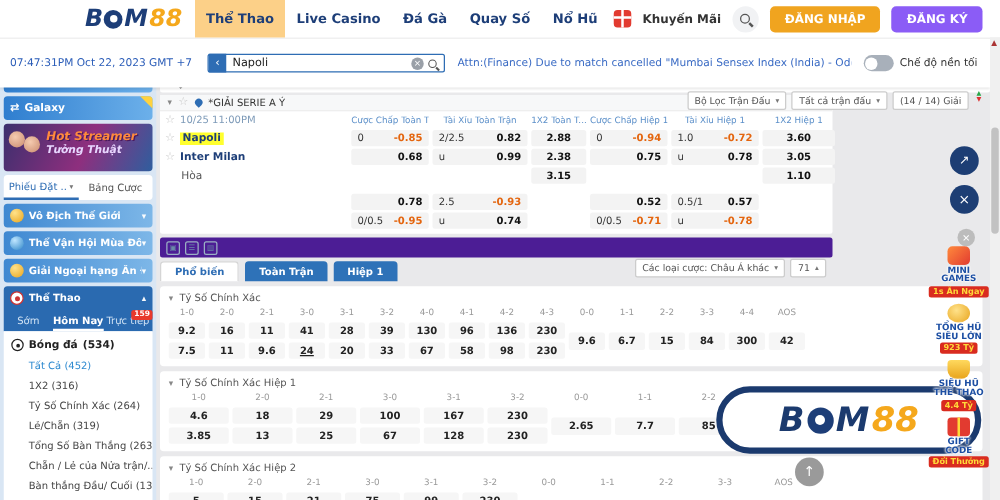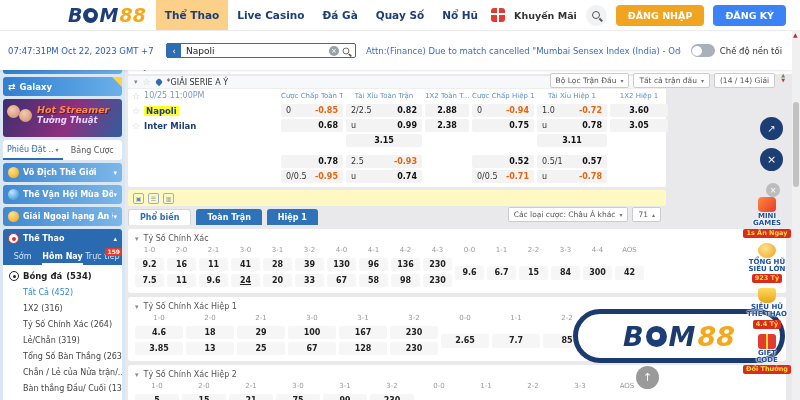--- a/index.html
+++ b/index.html
@@ -20,21 +20,21 @@
   .hright { margin-left:auto; margin-right:14px; display:flex; align-items:center; gap:9px; }
   .gift { width:14px; height:14px; background:#e23b30; border-radius:3px; position:relative; }
   .gift::before { content:""; position:absolute; left:6px; top:0; width:2px; height:14px; background:#fff; }
   .gift::after { content:""; position:absolute; left:0; top:5px; width:14px; height:2px; background:#fff; }
   .promo-label { font-size:9.5px; font-weight:bold; color:#333; }
   .search-circle { width:21px; height:21px; border-radius:50%; background:#f1f2f4; display:flex; align-items:center; justify-content:center; }
   .mag { width:8px; height:8px; border:1.5px solid #555; border-radius:50%; position:relative; }
   .mag::after { content:""; position:absolute; left:6px; top:7px; width:4px; height:1.5px; background:#555; transform:rotate(45deg); }
   .btn { border:none; border-radius:4px; padding:5px 12px; font-size:9.5px; font-weight:bold; color:#fff; font-family:inherit; }
   .btn.login { background:#f0a41f; }
-  .btn.register { background:#3b82f6; }
+  .btn.register { background:#8b5cf6; }
 
   
   .infobar { position:absolute; left:0; top:30px; width:792px; height:40px; background:#fff; border-top:1px solid #ececec; box-shadow:0 1px 2px rgba(0,0,0,.10); display:flex; align-items:center; z-index:4; }
   .time { color:#2a5cb8; font-size:8.5px; margin-left:8px; width:158px; white-space:nowrap; }
   .sbox { display:flex; align-items:center; height:15px; border:1px solid #2e6db4; border-radius:2px; width:190px; background:#fff; }
   .sbox .chev { width:14px; height:15px; background:#2e6db4; color:#fff; font-size:9px; display:flex; align-items:center; justify-content:center; }
   .sbox .sval { flex:1; font-size:9px; color:#222; padding-left:5px; }
   .clear { width:10px; height:10px; border-radius:50%; background:#9aa0a8; color:#fff; font-size:7px; line-height:10px; text-align:center; margin-right:3px; }
   .sbox .mag { margin-right:5px; transform:scale(.85); }
   .ticker { flex:1; margin:0 10px; font-size:8.5px; color:#3a6bc4; white-space:nowrap; overflow:hidden; }
@@ -103,21 +103,21 @@
   .tname.hl { background:#ffff2e; padding:0 2px; }
   .tname.drawname { color:#555; font-weight:normal; margin-left:13px; }
   .ocell { height:13px; background:#f3f3f3; border-radius:2px; display:flex; align-items:center; justify-content:space-between; padding:0 5px; font-size:8px; }
   .ocell.center { justify-content:center; }
   .ocell.empty { background:transparent; }
   .hdp { color:#333; }
   .oval { font-weight:bold; color:#111; }
   .oval.neg { color:#e4650e; }
   .odds-spacer { height:6px; }
 
-  .toolbar { margin-top:3px; height:16px; background:#fef9c3; width:538px; display:flex; align-items:center; gap:4px; padding:0 5px; border-radius:2px; }
+  .toolbar { margin-top:3px; height:16px; background:#4c1d95; width:538px; display:flex; align-items:center; gap:4px; padding:0 5px; border-radius:2px; }
   .ticon { width:11px; height:11px; border:1px solid #9ab0c4; border-radius:2px; color:#6a8aa8; font-size:6px; display:flex; align-items:center; justify-content:center; }
   .tabs { margin-top:3px; display:flex; gap:5px; height:16px; }
   .tab { background:#2e72b8; color:#fff; font-size:8px; font-weight:bold; padding:0 11px; display:flex; align-items:center; border-radius:3px 3px 0 0; white-space:nowrap; }
   .tab.active { background:#fff; color:#2e6db4; border:1px solid #d5d5d5; border-bottom:none; }
 
   .panel { background:#fff; border-radius:3px; margin-top:4px; padding:3px 7px 6px; width:658px; }
   .sec-head { display:flex; gap:5px; align-items:center; font-size:8px; color:#555; height:13px; }
   .score-grid { display:grid; column-gap:3px; row-gap:3px; margin-top:1px; grid-template-rows:9px 13px 13px; }
   .cols16 { grid-template-columns:repeat(16,29px); }
   .cols10 { grid-template-columns:repeat(10,48px); }
@@ -366,29 +366,32 @@
             </div>
             <div class="ocell">
               <span class="hdp">u</span>
               <span class="oval">0.78</span>
             </div>
             <div class="ocell center">
               <span class="oval">3.05</span>
             </div>
           </div>
           <div class="odds-grid odds-row">
+            <div class="team-cell">
+              <span class="tname drawname">Hòa</span>
+            </div>
             <div class="ocell empty"></div>
             <div class="ocell empty"></div>
             <div class="ocell center">
               <span class="oval">3.15</span>
             </div>
             <div class="ocell empty"></div>
             <div class="ocell empty"></div>
             <div class="ocell center">
-              <span class="oval">3.11</span>
+              <span class="oval">1.10</span>
             </div>
           </div>
           <div class="odds-spacer"></div>
           <div class="odds-grid odds-row">
             <div class="team-cell"></div>
             <div class="ocell">
               <span class="hdp"></span>
               <span class="oval">0.78</span>
             </div>
             <div class="ocell">

